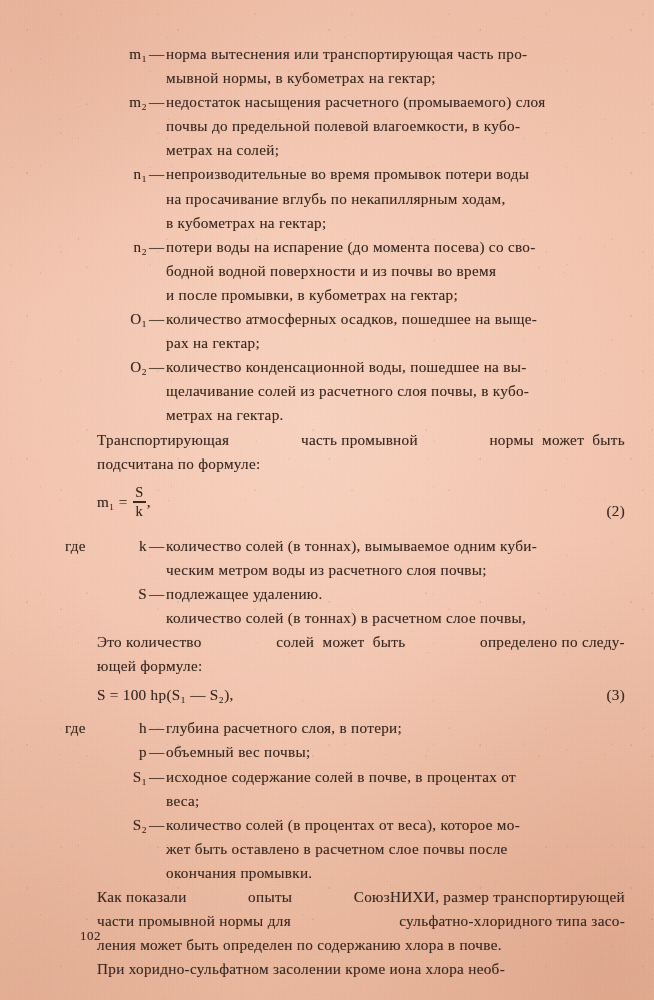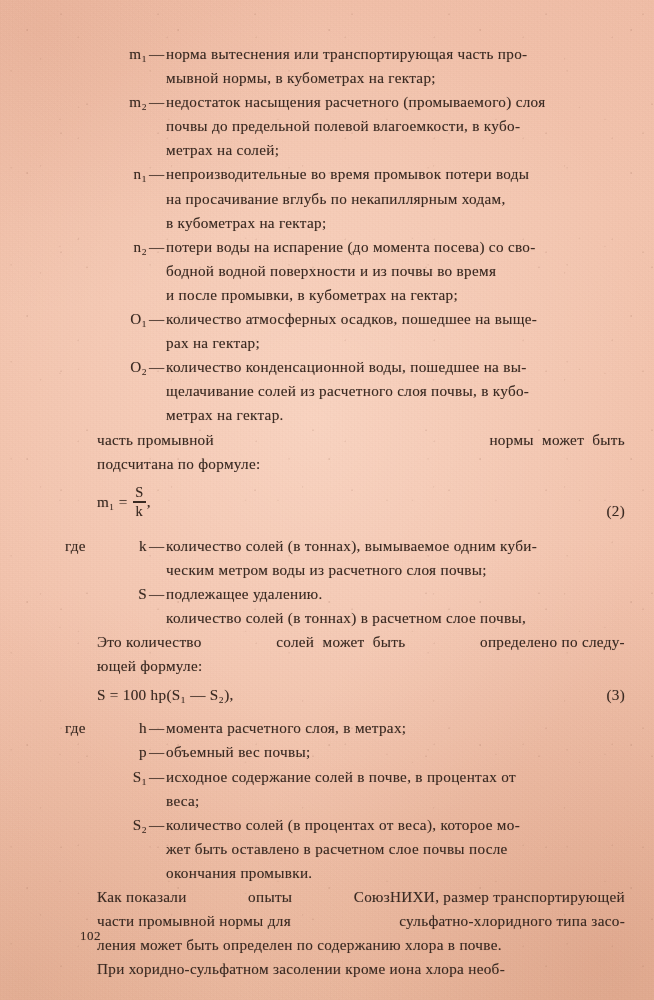--- a/index.html
+++ b/index.html
@@ -259,20 +259,21 @@
         <span class="def-body">
           <span class="ln">количество конденсационной воды, пошедшее на вы-</span>
           <span class="ln">щелачивание солей из расчетного слоя почвы, в кубо-</span>
           <span class="ln">метрах на гектар.</span>
         </span>
       </li>
     </ul>
 
     <p class="para">
       <span class="ln j">
+        <span>Транспортирующая</span>
         <span>часть промывной</span>
         <span>нормы  может  быть</span>
       </span>
       <span class="ln">подсчитана по формуле:</span>
     </p>
 
     <div class="spacer-xs"></div>
 
     <div class="eq-row eq-tall">
       <span class="eq">
@@ -325,21 +326,21 @@
     </div>
 
     <div class="spacer-sm"></div>
 
     <ul class="defs">
       <li class="def w-gde">
         <span class="gde">где</span>
         <span class="sym">h</span>
         <span class="dash">—</span>
         <span class="def-body">
-          <span class="ln">момента расчетного слоя, в метрах;</span>
+          <span class="ln">глубина расчетного слоя, в потери;</span>
         </span>
       </li>
       <li class="def">
         <span class="sym">p</span>
         <span class="dash">—</span>
         <span class="def-body">
           <span class="ln">объемный вес почвы;</span>
         </span>
       </li>
       <li class="def">

